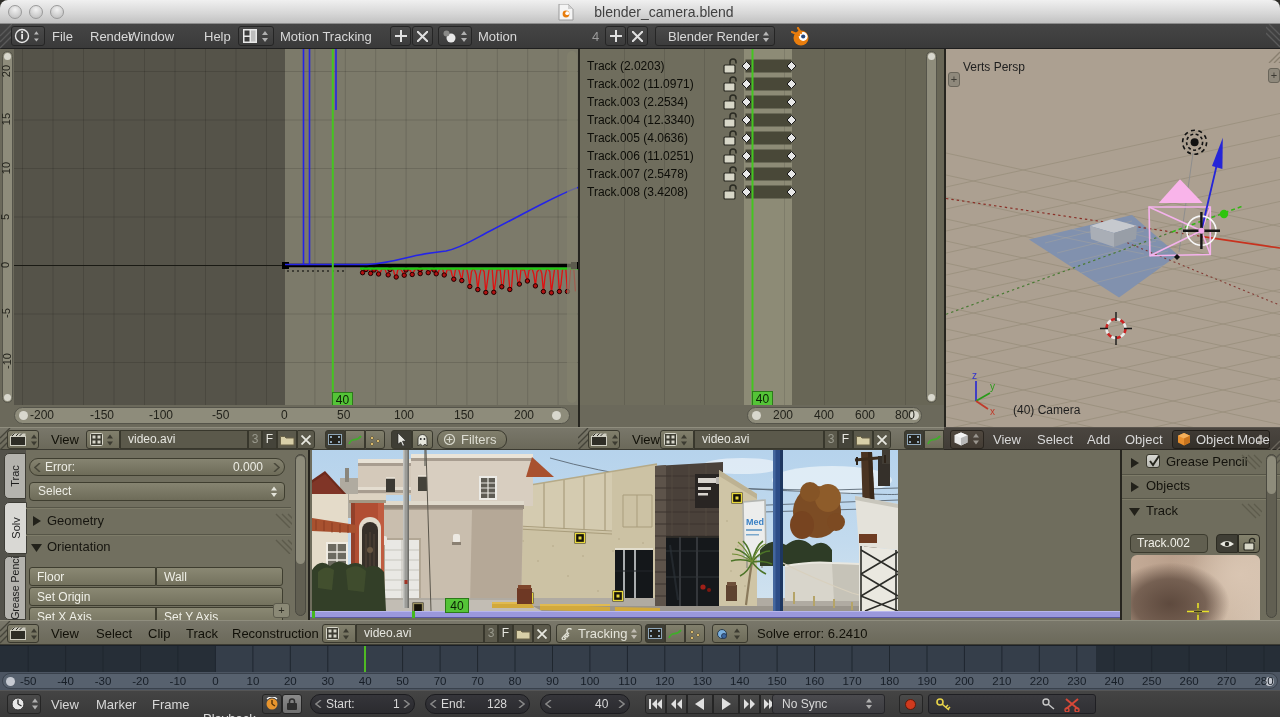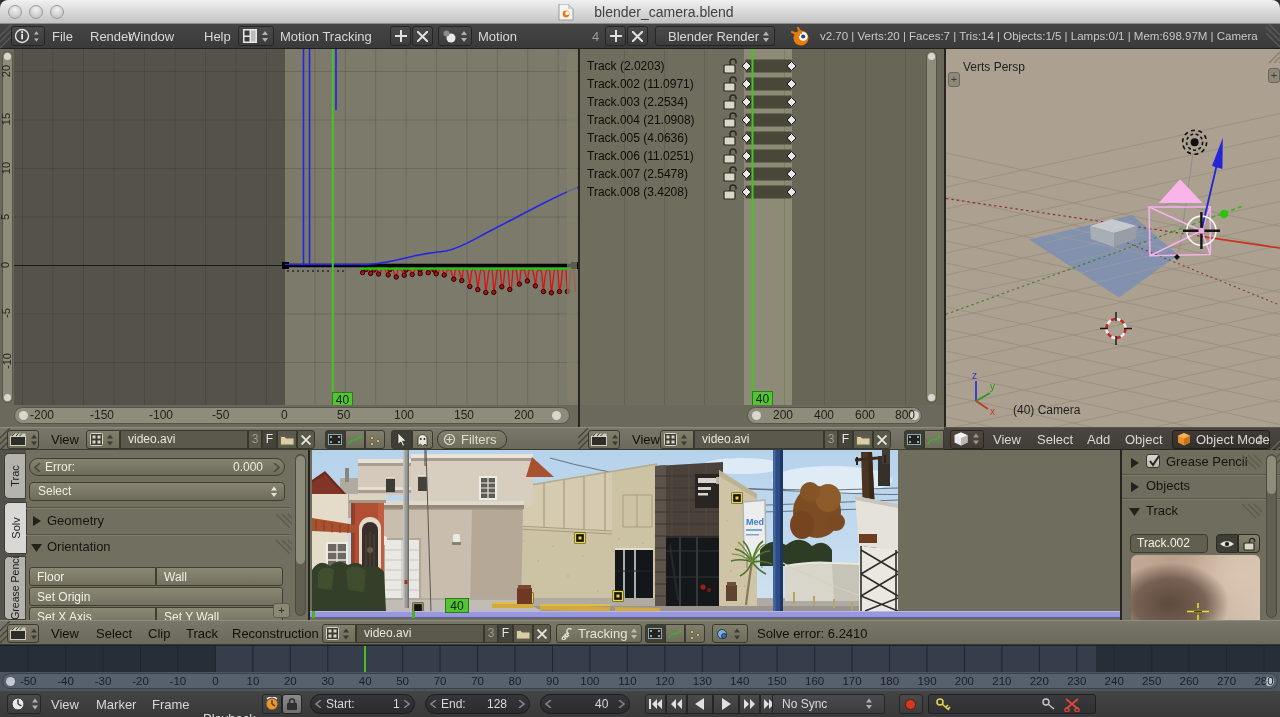--- a/index.html
+++ b/index.html
@@ -174,21 +174,21 @@
           <use href="#dia" y="54"></use>
           <use href="#dia" y="72"></use>
           <use href="#dia" y="90"></use>
           <use href="#dia" y="108"></use>
           <use href="#dia" y="126"></use>
     </g>
   </svg>
   <div class="abs" style="left:7px;top:10px;font-size:12px;color:#0d0d08">Track (2.0203)</div>
   <div class="abs" style="left:7px;top:28px;font-size:12px;color:#0d0d08">Track.002 (11.0971)</div>
   <div class="abs" style="left:7px;top:46px;font-size:12px;color:#0d0d08">Track.003 (2.2534)</div>
-  <div class="abs" style="left:7px;top:64px;font-size:12px;color:#0d0d08">Track.004 (21.0908)</div>
+  <div class="abs" style="left:7px;top:64px;font-size:12px;color:#0d0d08">Track.004 (12.3340)</div>
   <div class="abs" style="left:7px;top:82px;font-size:12px;color:#0d0d08">Track.005 (4.0636)</div>
   <div class="abs" style="left:7px;top:100px;font-size:12px;color:#0d0d08">Track.006 (11.0251)</div>
   <div class="abs" style="left:7px;top:118px;font-size:12px;color:#0d0d08">Track.007 (2.5478)</div>
   <div class="abs" style="left:7px;top:136px;font-size:12px;color:#0d0d08">Track.008 (3.4208)</div>
   <svg class="abs" width="20" height="160" style="left:142px;top:9px">
     <g id="lock1">
           <rect x="2" y="7" width="11" height="8" rx="1" fill="#d8d7c8" stroke="#2a2a22" stroke-width="1.2"></rect>
           <path d="M8 7 v-3 a3 3 0 0 1 6 0 v1.5" fill="none" stroke="#2a2a22" stroke-width="1.5"></path>
         </g>
     <use href="#lock1" y="18"></use>
@@ -478,21 +478,21 @@
 
   <div class="abs" style="left:29px;top:117px;width:127px;height:19px;border-radius:3px 0 0 3px;background:linear-gradient(#8a8873,#74725e);border:1px solid #3f3e30"></div>
   <div class="abs" style="left:37px;top:120px;font-size:12px;color:#f0f0e8">Floor</div>
   <div class="abs" style="left:156px;top:117px;width:127px;height:19px;border-radius:0 3px 3px 0;background:linear-gradient(#8a8873,#74725e);border:1px solid #3f3e30"></div>
   <div class="abs" style="left:164px;top:120px;font-size:12px;color:#f0f0e8">Wall</div>
   <div class="abs" style="left:29px;top:137px;width:254px;height:19px;border-radius:3px;background:linear-gradient(#8a8873,#74725e);border:1px solid #3f3e30"></div>
   <div class="abs" style="left:37px;top:140px;font-size:12px;color:#f0f0e8">Set Origin</div>
   <div class="abs" style="left:29px;top:157px;width:127px;height:14px;border-radius:3px 0 0 0;background:linear-gradient(#8a8873,#7a7864);border:1px solid #3f3e30;border-bottom:none"></div>
   <div class="abs" style="left:37px;top:160px;font-size:12px;color:#f0f0e8">Set X Axis</div>
   <div class="abs" style="left:156px;top:157px;width:127px;height:14px;border-radius:0 3px 0 0;background:linear-gradient(#8a8873,#7a7864);border:1px solid #3f3e30;border-bottom:none"></div>
-  <div class="abs" style="left:164px;top:160px;font-size:12px;color:#f0f0e8">Set Y Wall</div>
+  <div class="abs" style="left:164px;top:160px;font-size:12px;color:#f0f0e8">Set Y Axis</div>
 
   <div class="abs" style="left:295px;top:4px;width:11px;height:162px;background:#615f52;border-radius:6px;border:1px solid #4a4940"></div>
   <div class="abs" style="left:296px;top:6px;width:9px;height:108px;background:#8e8c7b;border-radius:5px"></div>
   <div class="abs" style="left:273px;top:153px;width:17px;height:15px;background:#8b8976;border:1px solid #5c5a4c;border-radius:3px;color:#2e2d24;font-size:11px;text-align:center;line-height:13px">+</div>
 </div>
 
 <div class="abs" style="left:308px;top:450px;width:2px;height:170px;background:#26251f;z-index:5"></div>
 <div class="abs" id="clipmain">
   <svg class="abs" style="left:2px;top:0" width="586" height="161" viewBox="0 0 586 161">
     <defs>
@@ -1109,21 +1109,20 @@
   <div class="menutext" style="left:668px">Blender Render</div>
   <svg class="abs" style="left:760px;top:7px" width="12" height="12">
         <path d="M3 4.5 l3 -4 l3 4 z M3 7 l3 4 l3 -4 z" fill="#b8b8b8"></path>
       </svg>
   <svg class="abs" style="left:791px;top:3px" width="20" height="20">
     <circle cx="10" cy="11" r="7.5" fill="#e87d0d"></circle>
     <circle cx="12.2" cy="9.5" r="4.4" fill="#fdfdfd"></circle>
     <circle cx="12.2" cy="9.5" r="2.1" fill="#25477e"></circle>
     <path d="M1 5 L8 8 M7 1 L10 6" stroke="#e87d0d" stroke-width="2.2" stroke-linecap="round"></path>
   </svg>
-  <div class="menutext" style="left:820px;color:#c8c8c8;white-space:nowrap;font-size:11.5px;top:6px">v2.70 | Verts:20 | Faces:7 | Tris:14 | Objects:1/5 | Lamps:0/1 | Mem:698.97M | Camera</div>
   <svg class="abs" style="left:1266px;top:0" width="14" height="25">
         <path d="M14 11 L3 0 M14 17 L0 3 M14 23 L0 9" stroke="#5a5a5a" stroke-width="1.3" fill="none"></path>
       </svg>
 </div>
 
 <div class="abs" id="titlebar">
   <div class="abs tl" style="left:8px"></div>
   <div class="abs tl" style="left:29px"></div>
   <div class="abs tl" style="left:50px"></div>
 </div>

